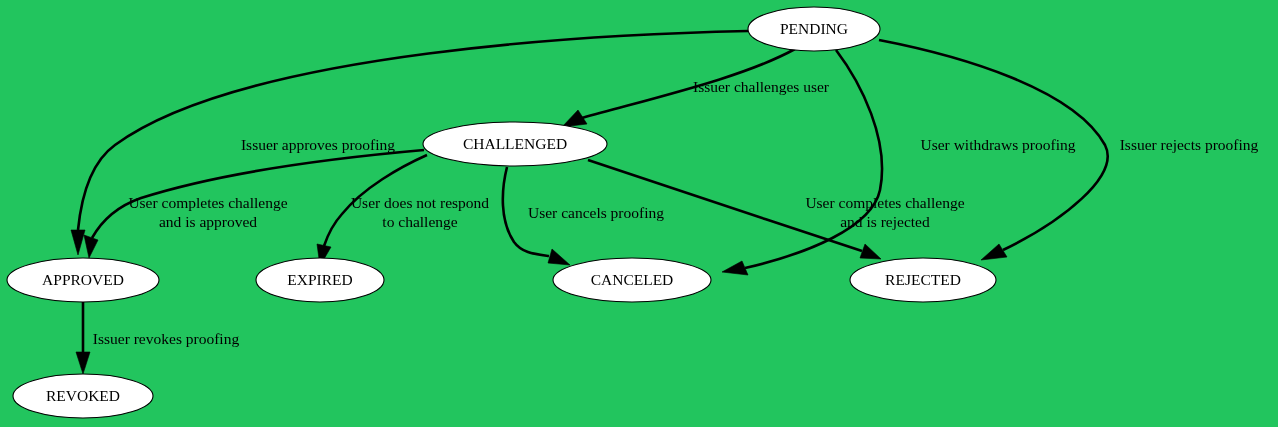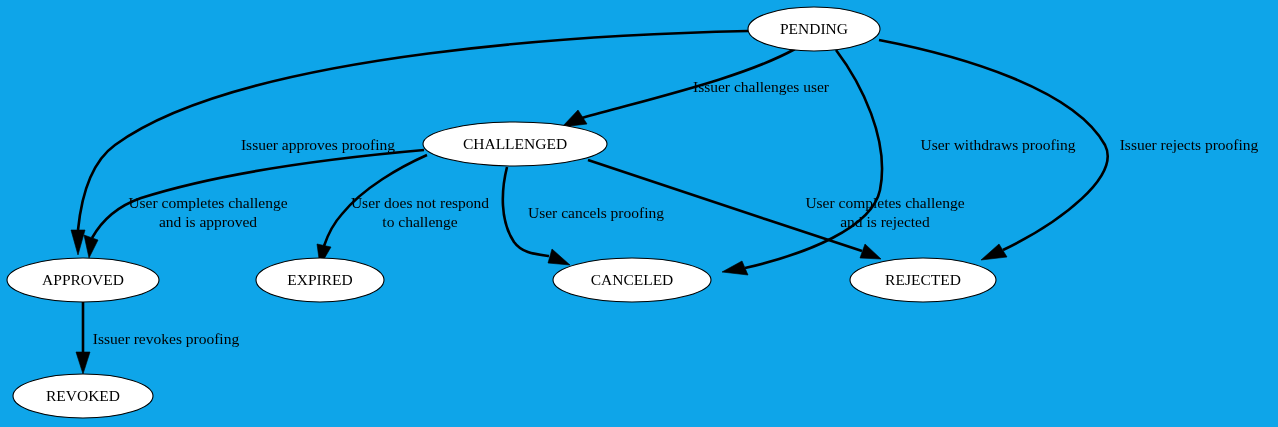--- a/index.html
+++ b/index.html
@@ -10,21 +10,21 @@
   body {
     width: 1278px;
     height: 427px;
     overflow: hidden;
     font-family: "Liberation Serif", "DejaVu Serif", serif;
   }
   #diagram-root {
     position: relative;
     width: 1278px;
     height: 427px;
-    background: #0ea5e9;
+    background: #22c55e;
   }
   svg#graph {
     display: block;
     width: 1278px;
     height: 427px;
   }
   .node-ellipse {
     fill: #ffffff;
     stroke: #000000;
     stroke-width: 1.1;

